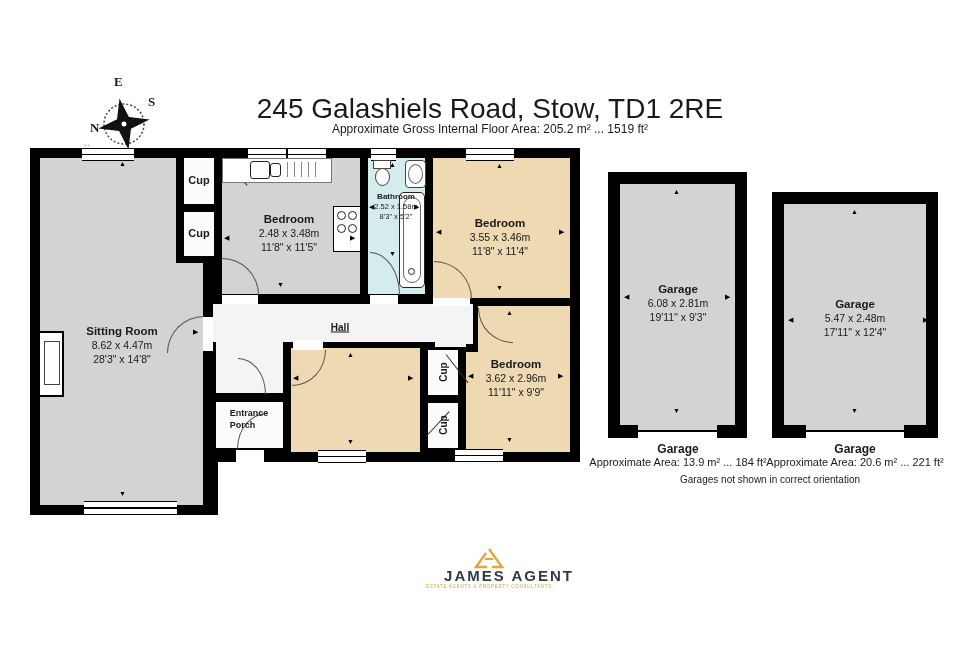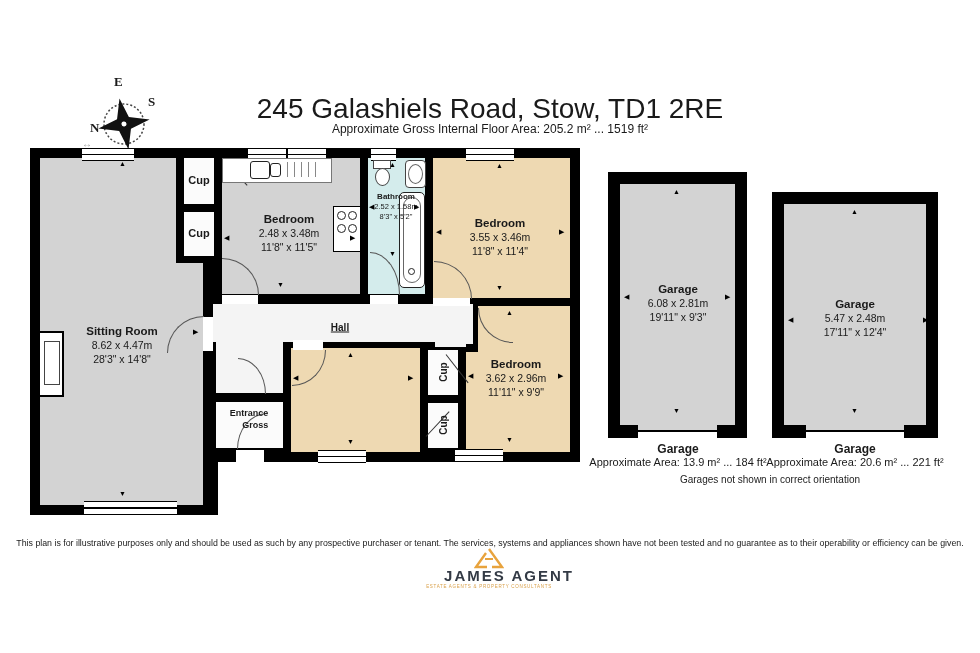--- a/index.html
+++ b/index.html
@@ -25,21 +25,21 @@
   .dbl-arrow::after{content:"\2194";}
   .room-label{position:absolute;transform:translate(-50%,-50%);text-align:center;
               line-height:1.3;white-space:nowrap;}
   .room-name{font-weight:bold;font-size:11.5px;}
   .room-dim{font-size:10.5px;}
   .sm .room-name{font-size:8px;} .sm .room-dim{font-size:7.5px;}
   .cup-label{position:absolute;transform:translate(-50%,-50%);font-weight:bold;font-size:11px;}
   .cup-vert{writing-mode:vertical-rl;transform:translate(-50%,-50%) rotate(180deg);font-size:10px;}
   .hall-label{position:absolute;transform:translate(-50%,-50%);font-weight:bold;font-size:10px;text-decoration:underline;}
   .porch-label{position:absolute;transform:translate(-50%,-50%);font-weight:bold;font-size:9px;
-               text-align:right;line-height:1.35;white-space:nowrap;}
+               text-align:left;line-height:1.35;white-space:nowrap;}
   .title{position:absolute;left:0;width:980px;text-align:center;font-size:28px;}
   .subtitle{position:absolute;left:0;width:980px;text-align:center;font-size:12px;}
   .fixture{position:absolute;background:#fff;border:1px solid #444;}
   .circle{position:absolute;border:1px solid #222;border-radius:50%;background:#fff;}
   .drain-line{position:absolute;width:1px;background:#888;}
   .caption{position:absolute;transform:translate(-50%,0);text-align:center;white-space:nowrap;}
   .caption .c1{font-weight:bold;font-size:12px;}
   .caption .c2{font-size:11px;}
   .note{position:absolute;transform:translate(-50%,0);font-size:10px;color:#222;white-space:nowrap;}
   .disc{position:absolute;left:0;width:980px;text-align:center;font-size:8.8px;color:#1a1a1a;}
@@ -196,21 +196,21 @@
     <div class="room-dim">11'8" x 11'4"</div>
   </div>
   <div class="room-label" style="left:516px;top:378px;">
     <div class="room-name">Bedroom</div>
     <div class="room-dim">3.62 x 2.96m</div>
     <div class="room-dim">11'11" x 9'9"</div>
   </div>
   <div class="hall-label" style="left:340px;top:327px;">Hall</div>
   <div class="porch-label" style="left:249px;top:419px;">
     <div>Entrance</div>
-    <div>Gross</div>
+    <div>Porch</div>
   </div>
   <div class="cup-label" style="left:199px;top:180px;">Cup</div>
   <div class="cup-label" style="left:199px;top:233px;">Cup</div>
   <div class="cup-label cup-vert" style="left:443px;top:372px;">Cup</div>
   <div class="cup-label cup-vert" style="left:443px;top:425px;">Cup</div>
 
   <div class="wall" style="left:608px;top:172px;width:139px;height:253px;"></div>
   <div class="fill f-grey" style="left:620px;top:184px;width:115px;height:241px;"></div>
   <div class="wall" style="left:608px;top:425px;width:30px;height:13px;"></div>
   <div class="wall" style="left:717px;top:425px;width:30px;height:13px;"></div>
@@ -245,21 +245,20 @@
     <div class="room-dim">5.47 x 2.48m</div>
     <div class="room-dim">17'11" x 12'4"</div>
   </div>
   <div class="caption" style="left:855px;top:442px;">
     <div class="c1">Garage</div>
     <div class="c2">Approximate Area: 20.6 m² ... 221 ft²</div>
   </div>
 
   <div class="note" style="left:770px;top:474px;">Garages not shown in correct orientation</div>
 
-  <div class="disc" style="top:538px;">This plan is for illustrative purposes only and should be used as such by any prospective purchaser or tenant. The services, systems and appliances shown have not been tested and no guarantee as to their operability or efficiency can be given.</div>
 
   <div class="abs" style="left:474px;top:547px;width:30px;height:22px;">
     <svg width="30" height="22" viewBox="0 0 30 22">
       <path d="M15,2 L28,20 L18,20" fill="none" stroke="#e8a33d" stroke-width="2.4"></path>
       <path d="M12,6 L2,20 L13,20" fill="none" stroke="#e8a33d" stroke-width="2.4"></path>
       <path d="M11,12 L19,12" stroke="#e8a33d" stroke-width="2"></path>
     </svg>
   </div>
   <div class="logo-name" style="left:509px;top:567px;">JAMES AGENT</div>
   <div class="logo-tag" style="left:489px;top:584px;">ESTATE AGENTS &amp; PROPERTY CONSULTANTS</div>

